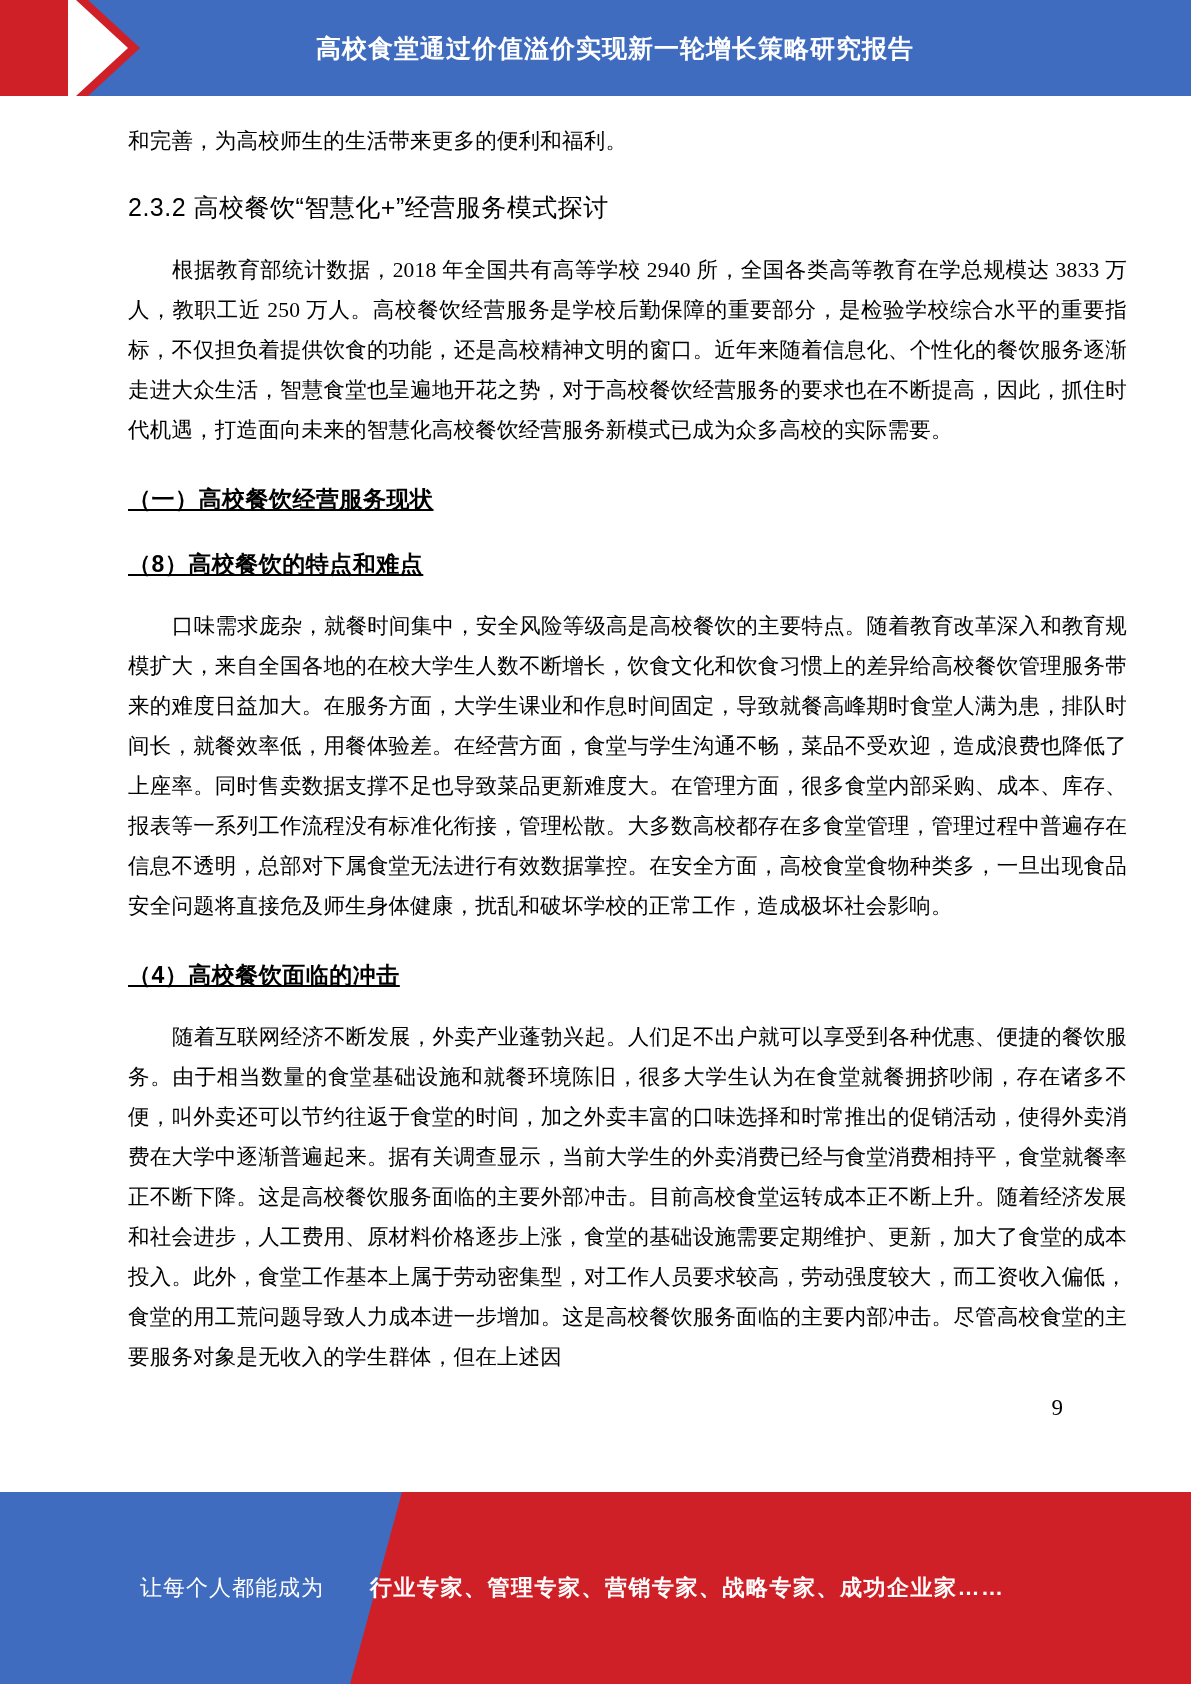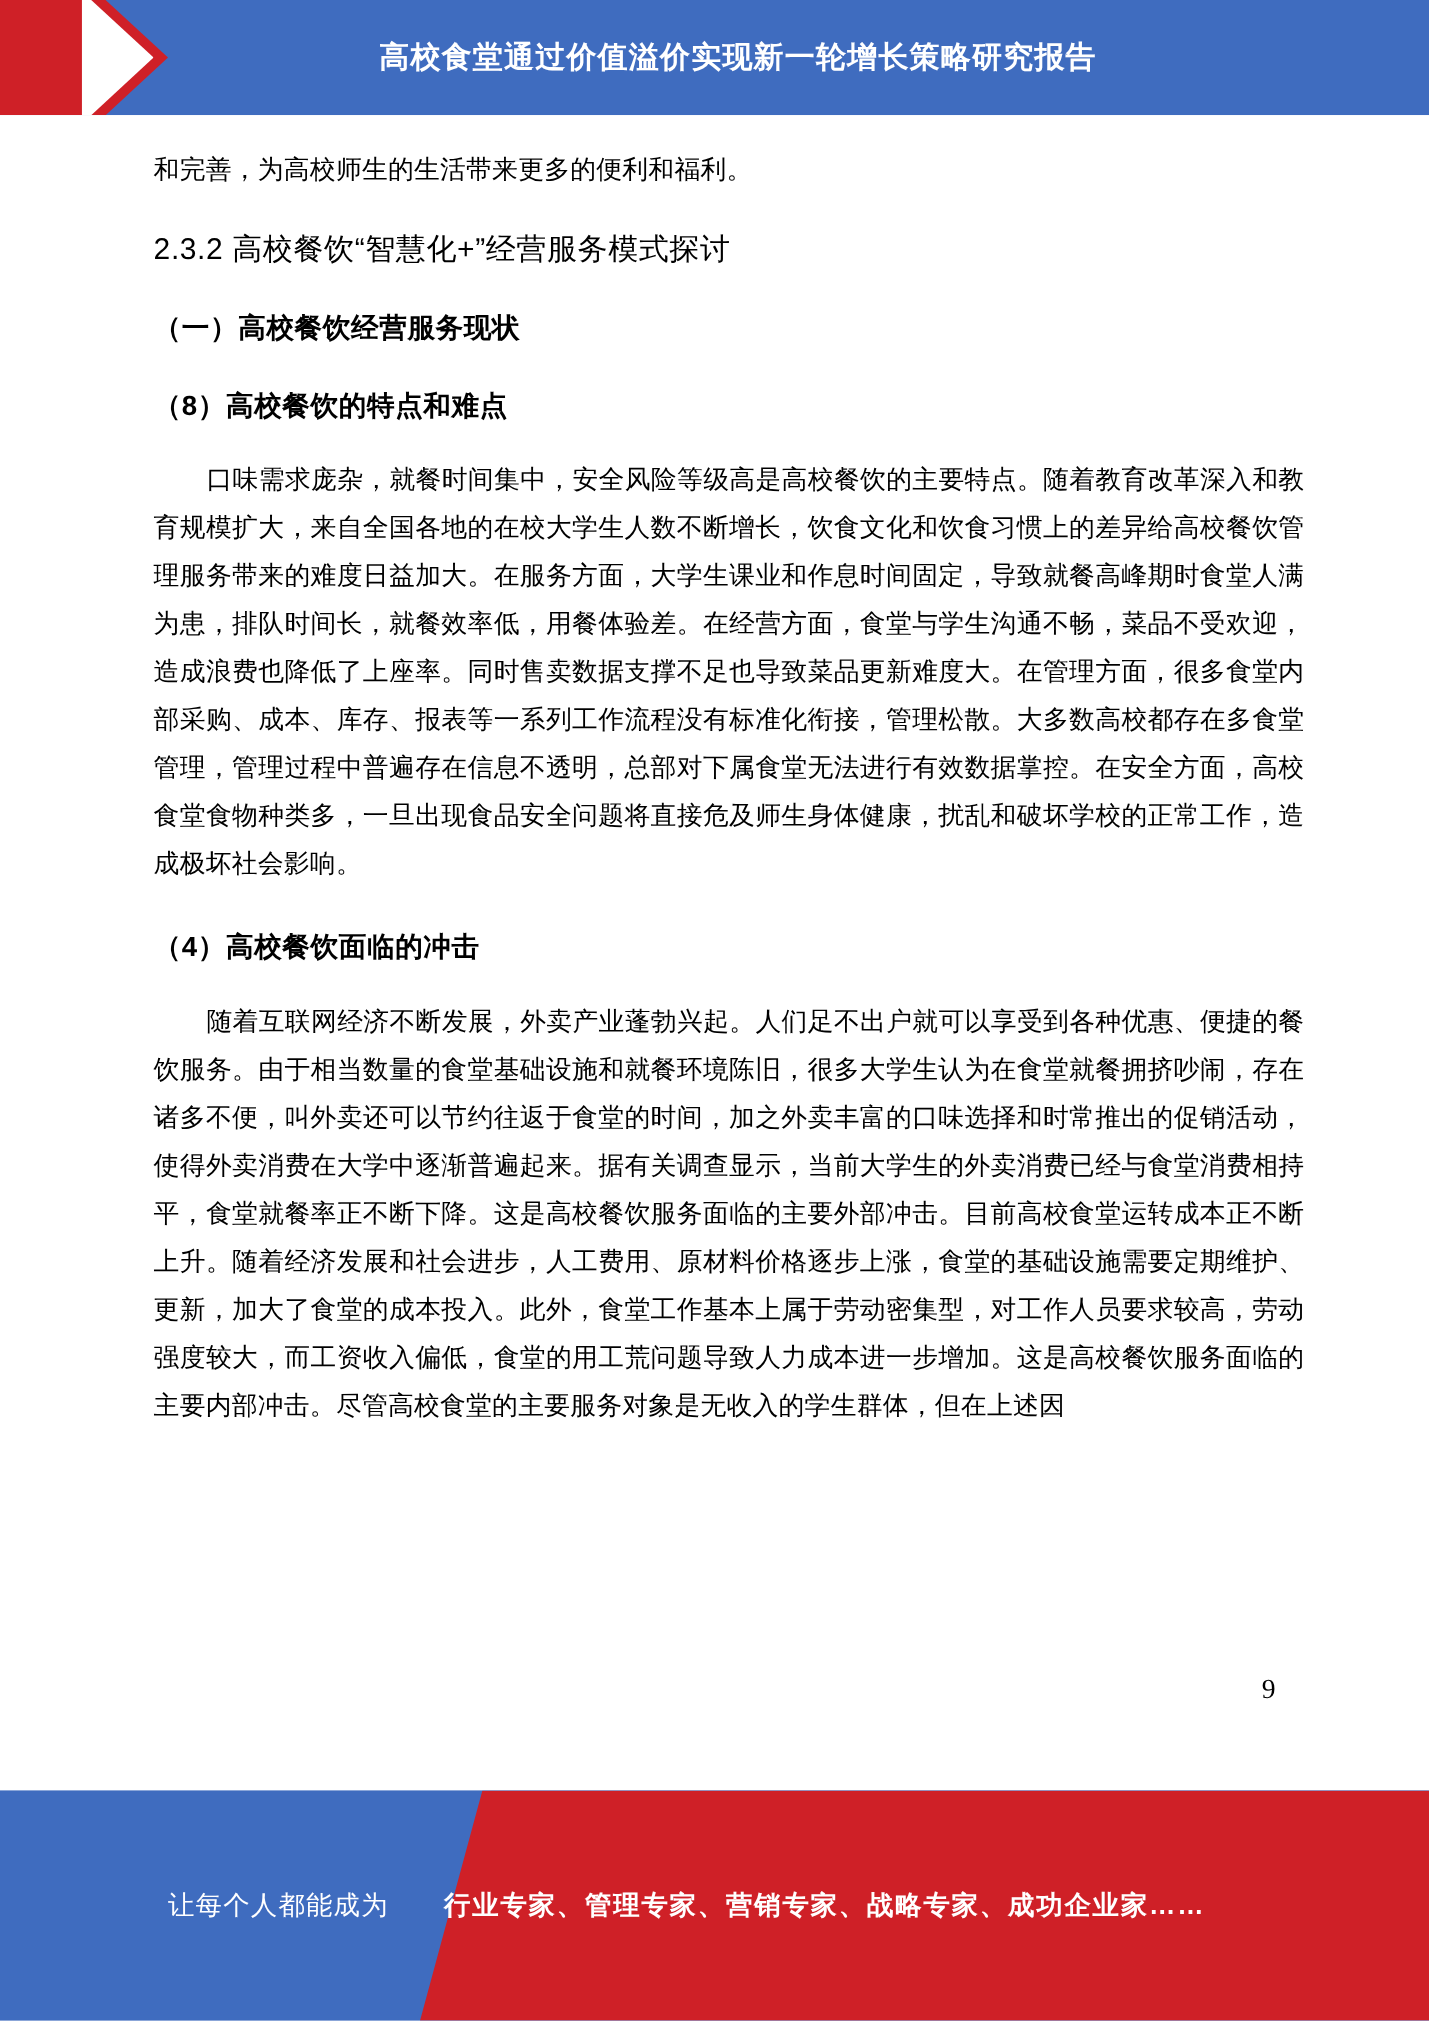--- a/index.html
+++ b/index.html
@@ -74,21 +74,21 @@
     box-sizing: border-box;
   }
 
   
   .page-body {
     position: absolute;
     top: 103px;
     left: 0;
     width: 1191px;
     height: 1390px;
-    padding: 18px 104px 0 128px;
+    padding: 18px 64px 0 128px;
     box-sizing: border-box;
   }
 
   p.para {
     font-size: 21.5px;
     line-height: 40px;
     color: #000000;
     margin: 0 0 4px 0;
     text-align: justify;
     text-justify: inter-ideograph;
@@ -105,20 +105,21 @@
     color: #000000;
     letter-spacing: 0.5px;
   }
   h3.heading-sub {
     font-size: 23px;
     font-weight: bold;
     font-family: "Liberation Sans", "DejaVu Sans", sans-serif;
     margin: 34px 0 26px 0;
     color: #000000;
     letter-spacing: 0.5px;
+    text-decoration: underline;
   }
   .page-number {
     position: absolute;
     right: 128px;
     top: 1395px;
     font-size: 23px;
     color: #000000;
     font-family: "Liberation Serif", "DejaVu Serif", serif;
   }
 
@@ -181,20 +182,21 @@
   <div class="header-title">高校食堂通过价值溢价实现新一轮增长策略研究报告</div>
   <div class="header-underline"></div>
 </div>
 
 <div class="page-body">
 
   <p class="para">和完善，为高校师生的生活带来更多的便利和福利。</p>
 
   <h2 class="heading-num">2.3.2  高校餐饮“智慧化+”经营服务模式探讨</h2>
 
+  <p class="para indent">根据教育部统计数据，2018 年全国共有高等学校 2940 所，全国各类高等教育在学总规模达 3833 万人，教职工近 250 万人。高校餐饮经营服务是学校后勤保障的重要部分，是检验学校综合水平的重要指标，不仅担负着提供饮食的功能，还是高校精神文明的窗口。近年来随着信息化、个性化的餐饮服务逐渐走进大众生活，智慧食堂也呈遍地开花之势，对于高校餐饮经营服务的要求也在不断提高，因此，抓住时代机遇，打造面向未来的智慧化高校餐饮经营服务新模式已成为众多高校的实际需要。</p>
 
   <h3 class="heading-sub">（一）高校餐饮经营服务现状</h3>
 
   <h3 class="heading-sub">（8）高校餐饮的特点和难点</h3>
 
   <p class="para indent">口味需求庞杂，就餐时间集中，安全风险等级高是高校餐饮的主要特点。随着教育改革深入和教育规模扩大，来自全国各地的在校大学生人数不断增长，饮食文化和饮食习惯上的差异给高校餐饮管理服务带来的难度日益加大。在服务方面，大学生课业和作息时间固定，导致就餐高峰期时食堂人满为患，排队时间长，就餐效率低，用餐体验差。在经营方面，食堂与学生沟通不畅，菜品不受欢迎，造成浪费也降低了上座率。同时售卖数据支撑不足也导致菜品更新难度大。在管理方面，很多食堂内部采购、成本、库存、报表等一系列工作流程没有标准化衔接，管理松散。大多数高校都存在多食堂管理，管理过程中普遍存在信息不透明，总部对下属食堂无法进行有效数据掌控。在安全方面，高校食堂食物种类多，一旦出现食品安全问题将直接危及师生身体健康，扰乱和破坏学校的正常工作，造成极坏社会影响。</p>
 
   <h3 class="heading-sub">（4）高校餐饮面临的冲击</h3>
 
   <p class="para indent">随着互联网经济不断发展，外卖产业蓬勃兴起。人们足不出户就可以享受到各种优惠、便捷的餐饮服务。由于相当数量的食堂基础设施和就餐环境陈旧，很多大学生认为在食堂就餐拥挤吵闹，存在诸多不便，叫外卖还可以节约往返于食堂的时间，加之外卖丰富的口味选择和时常推出的促销活动，使得外卖消费在大学中逐渐普遍起来。据有关调查显示，当前大学生的外卖消费已经与食堂消费相持平，食堂就餐率正不断下降。这是高校餐饮服务面临的主要外部冲击。目前高校食堂运转成本正不断上升。随着经济发展和社会进步，人工费用、原材料价格逐步上涨，食堂的基础设施需要定期维护、更新，加大了食堂的成本投入。此外，食堂工作基本上属于劳动密集型，对工作人员要求较高，劳动强度较大，而工资收入偏低，食堂的用工荒问题导致人力成本进一步增加。这是高校餐饮服务面临的主要内部冲击。尽管高校食堂的主要服务对象是无收入的学生群体，但在上述因</p>

